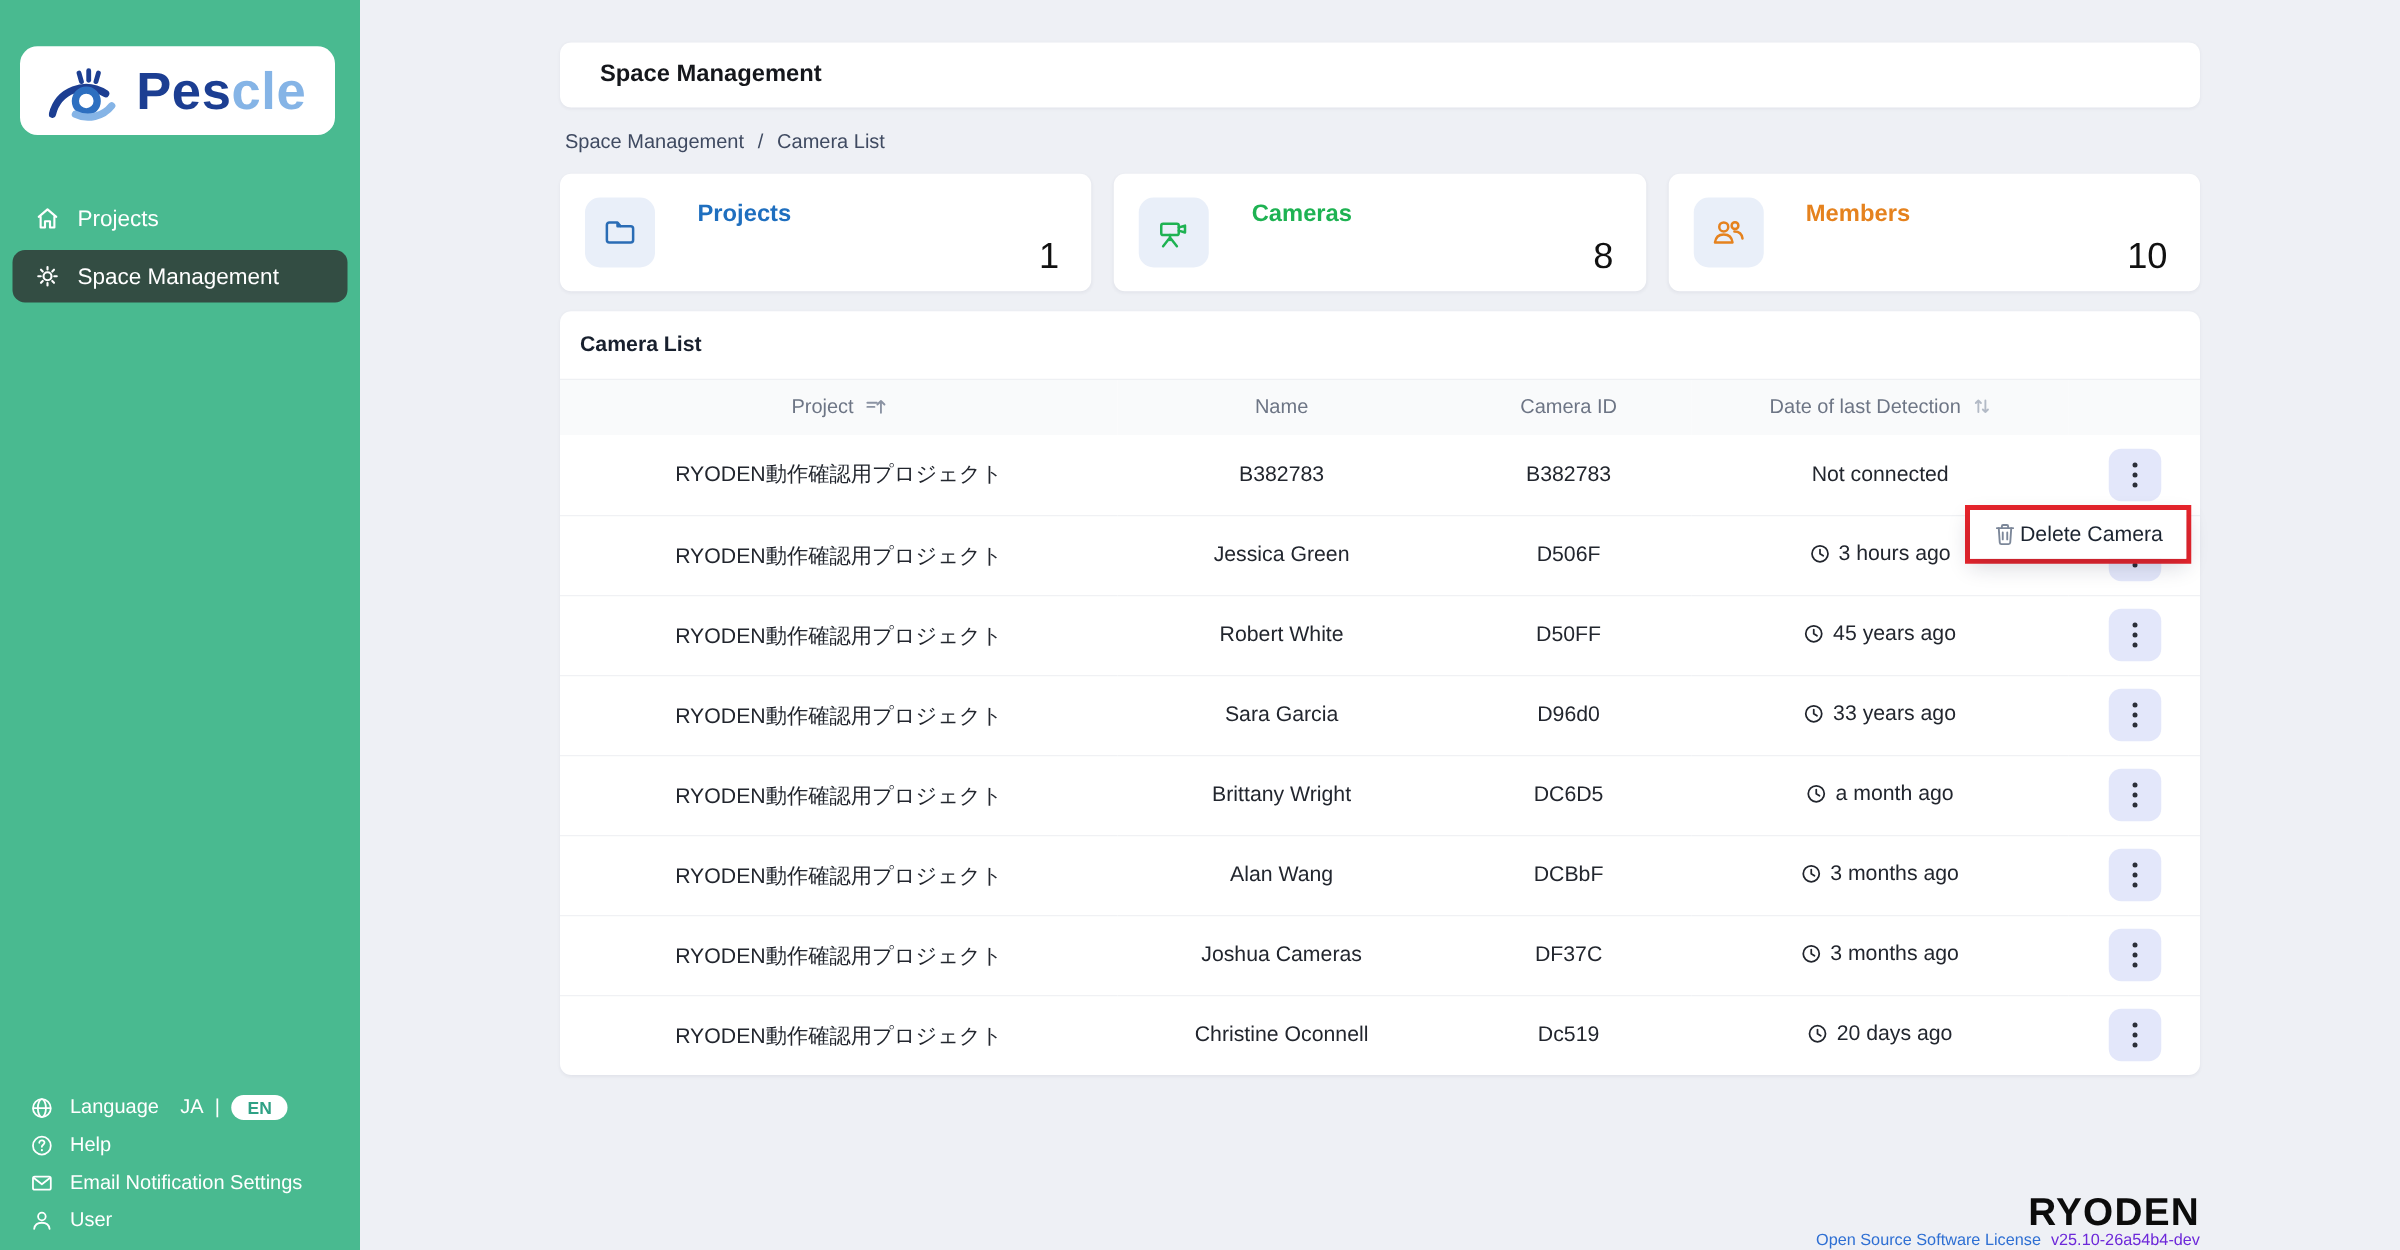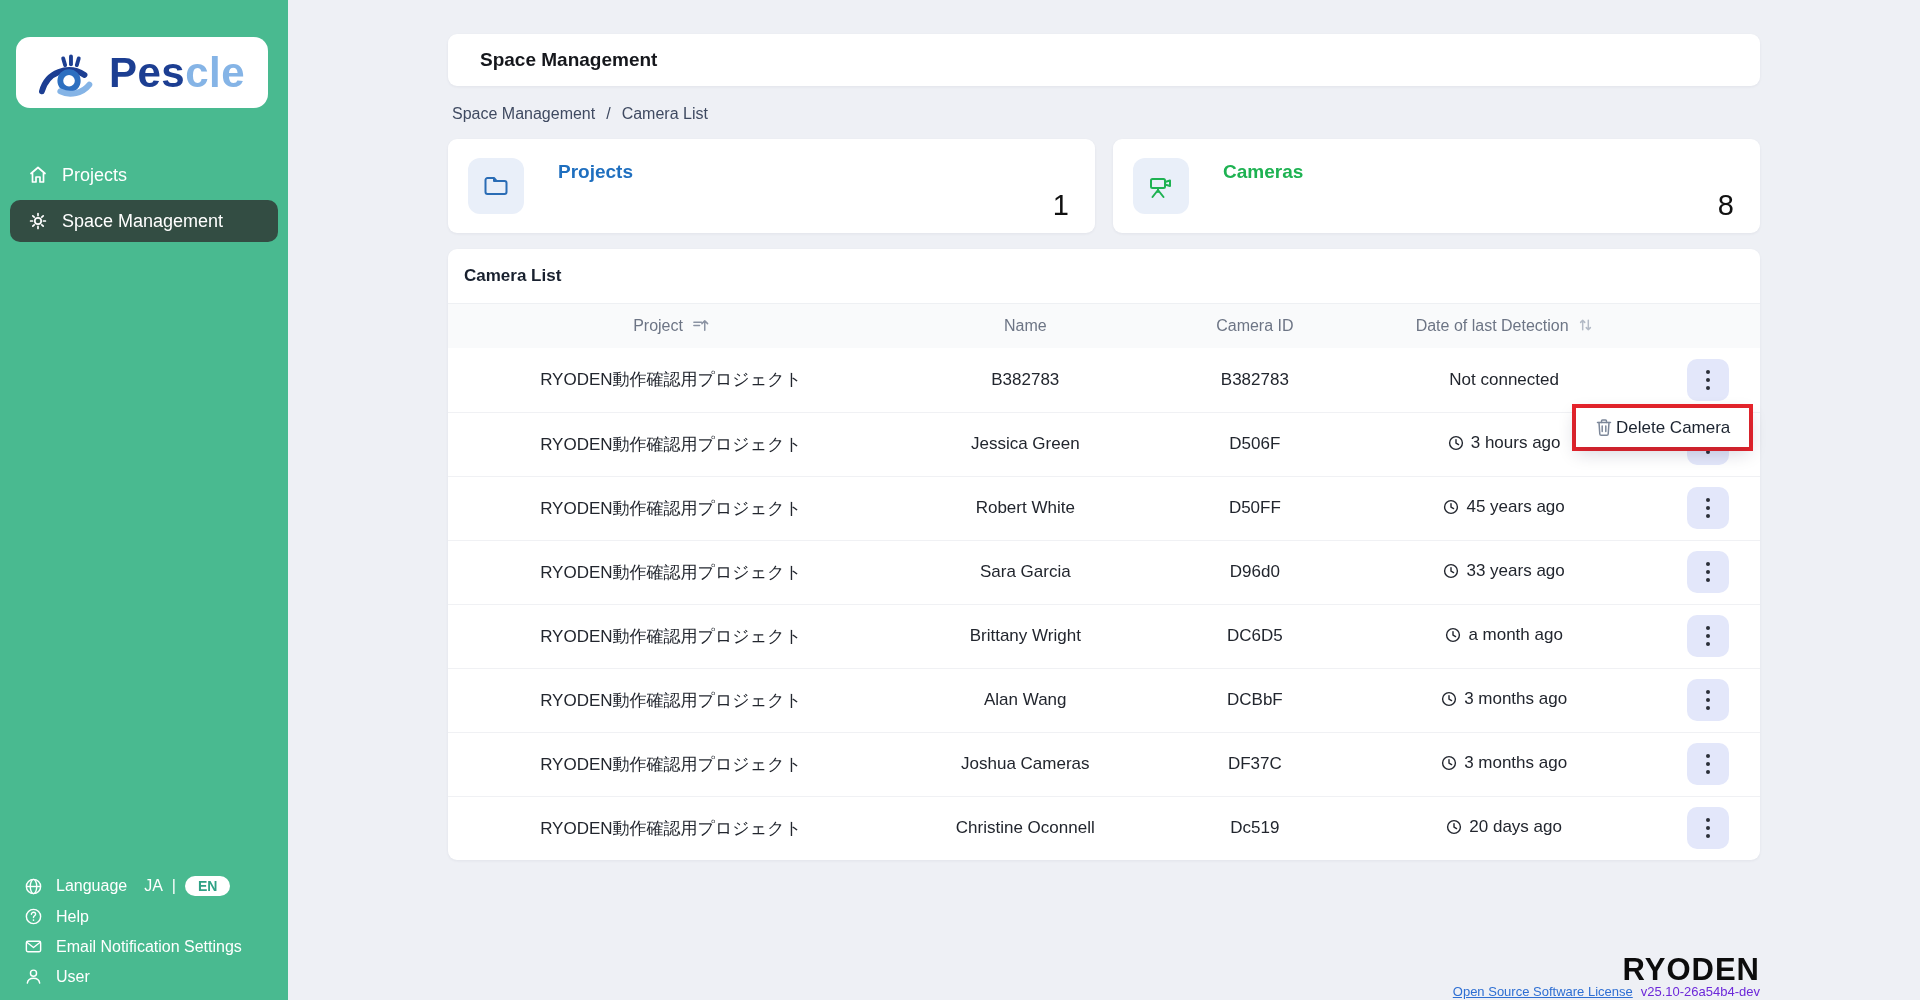--- a/index.html
+++ b/index.html
@@ -96,21 +96,21 @@
   .popup {
     background:#fff; height:39px; display:flex; align-items:center; gap:3px;
     padding:0 19px; box-shadow:0 6px 18px rgba(20,30,60,0.18); cursor:pointer;
     font-size:17px; color:#1c2430; white-space:nowrap;
   }
 
   
   .page-footer { position:absolute; right:160px; bottom:1px; text-align:right; }
   .brand-mark { font-size:31px; font-weight:bold; letter-spacing:1px; color:#0c0c0c; line-height:29px; }
   .license-row { display:flex; justify-content:flex-end; align-items:baseline; gap:8px; font-size:13px; line-height:15px; }
-  .license-link { color:#2e6fd3; text-decoration:underline; cursor:pointer; }
+  .license-link { color:#2e6fd3; cursor:pointer; }
   .version { color:#6d28d9; }
 </style>
 </head>
 <body>
 
 <aside class="sidebar">
   <div class="logo-card">
     <span>
       <svg width="62" height="50" viewBox="0 0 64 50" fill="none">
         <path d="M25 10 l2 7" stroke="#1c3e92" stroke-width="4" stroke-linecap="round"></path>
@@ -218,20 +218,32 @@
       <div class="card stat-card">
         <span class="stat-icon">
           <svg width="30" height="30" viewBox="0 0 30 30" fill="none" stroke="#1eb252" stroke-width="2" stroke-linejoin="round" stroke-linecap="round">
             <rect x="5" y="8" width="14" height="9" rx="1.5"></rect>
             <path d="M19 11 L24 9.5 V15 L19 13.5"></path>
             <path d="M12 17 V21 M12 19 L6.5 26 M12 19 L17.5 26"></path>
           </svg>
         </span>
         <span class="stat-label" style="color: rgb(30, 178, 82);">Cameras</span>
         <span class="stat-value">8</span>
+      </div>
+      <div class="card stat-card">
+        <span class="stat-icon">
+          <svg width="30" height="30" viewBox="0 0 30 30" fill="none" stroke="#e5821e" stroke-width="2" stroke-linecap="round" stroke-linejoin="round">
+            <circle cx="11" cy="10.5" r="3.6"></circle>
+            <path d="M4 23 C4.5 18.5 7.5 16.5 11 16.5 C14.5 16.5 17.5 18.5 18 23 Z"></path>
+            <circle cx="20" cy="9.5" r="2.7"></circle>
+            <path d="M19.5 14.2 C23 14.2 25.5 16 26 19.8"></path>
+          </svg>
+        </span>
+        <span class="stat-label" style="color: rgb(229, 130, 30);">Members</span>
+        <span class="stat-value">10</span>
       </div>
     </div>
 
     <div class="card camera-card">
       <div class="card-title">Camera List</div>
       <table>
         <colgroup>
             <col class="c1">
             <col class="c2">
             <col class="c3">

